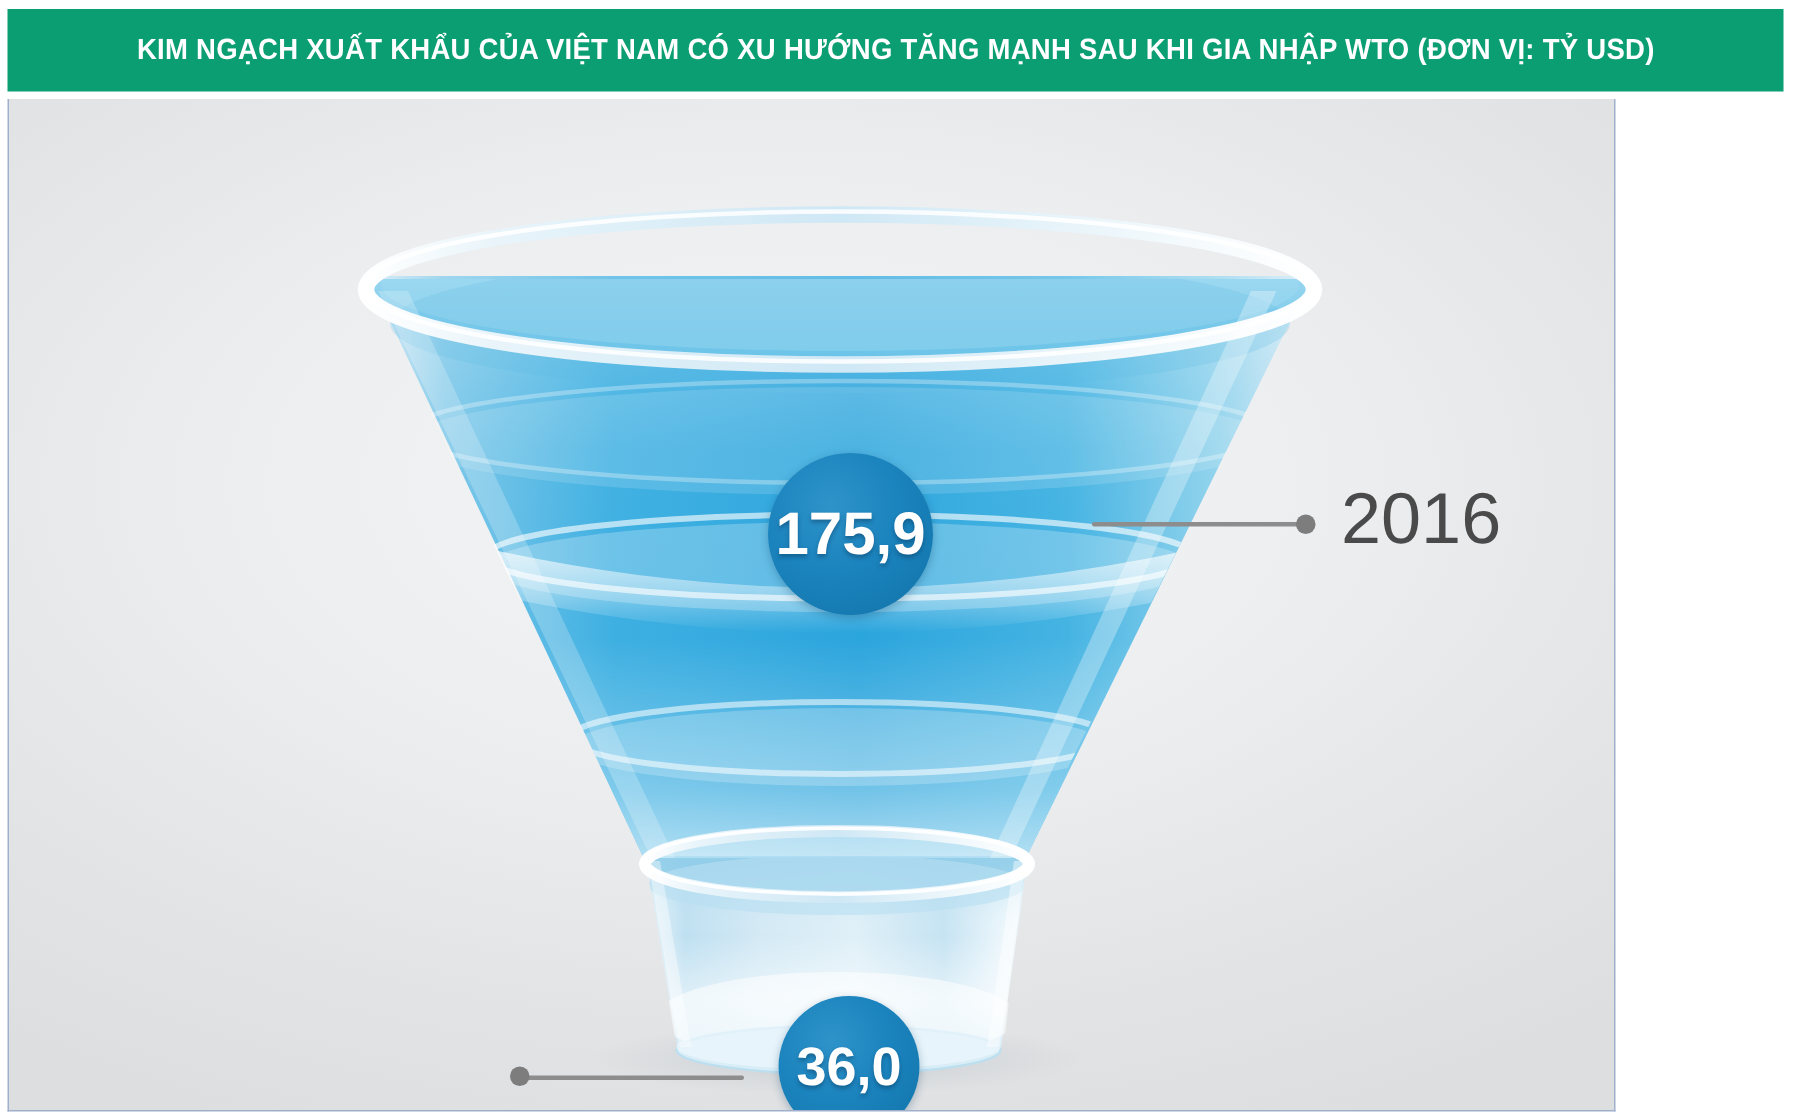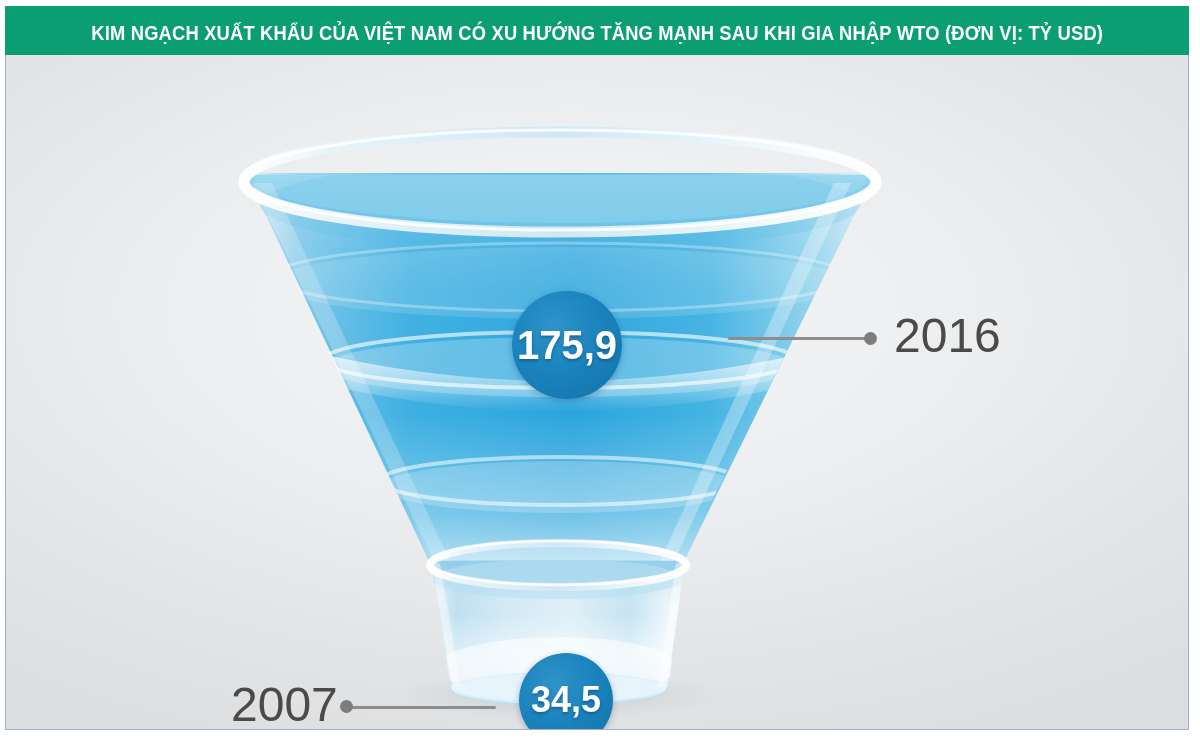--- a/index.html
+++ b/index.html
@@ -43,22 +43,22 @@
     text-align: center;
     transform: scaleX(0.94);
     transform-origin: center center;
     font-family: "Liberation Sans", sans-serif;
   }
 
   
   #body-panel {
     position: absolute;
     left: 5px;
-    top: 55px;
-    width: 1184px;
+    top: 66px;
+    width: 1072px;
     height: 675px;
     border: 1px solid #9fb0cd;
     border-top: none;
     box-sizing: border-box;
     background:
       radial-gradient(ellipse 80% 70% at 48% 38%, #f4f5f7 0%, #eceef0 42%, #e2e4e6 75%, #dcdee0 100%);
     overflow: hidden;
   }
 
   
@@ -283,26 +283,25 @@
         <path d="M 426,508 L 447,632 L 455,632 L 434,508 Z" fill="#ffffff" opacity="0.40"></path>
         <path d="M 678,508 L 660,632 L 652,632 L 670,508 Z" fill="#ffffff" opacity="0.45"></path>
       </g>
     </svg>
 
     <div class="value-bubble" id="bubble-2016">
       <span>175,9</span>
     </div>
 
     <div class="value-bubble" id="bubble-2007">
-      <span>34,5</span>
+      <span>36,0</span>
     </div>
 
     <div class="leader-line" id="leader-2016"></div>
     <div class="leader-dot" id="dot-2016"></div>
 
     <div class="leader-line" id="leader-2007"></div>
     <div class="leader-dot" id="dot-2007"></div>
 
     <div class="year-label" id="label-2016">2016</div>
-    <div class="year-label" id="label-2007">2007</div>
 
   </div>
 </div>
 
 </body></html>

